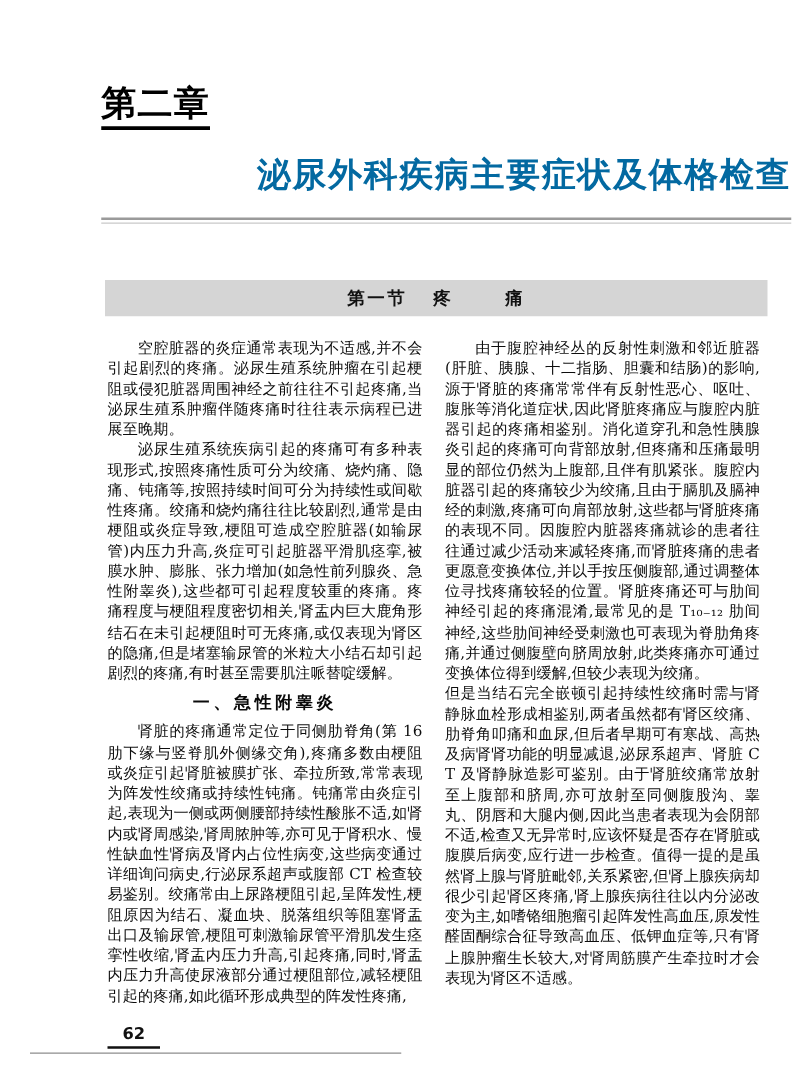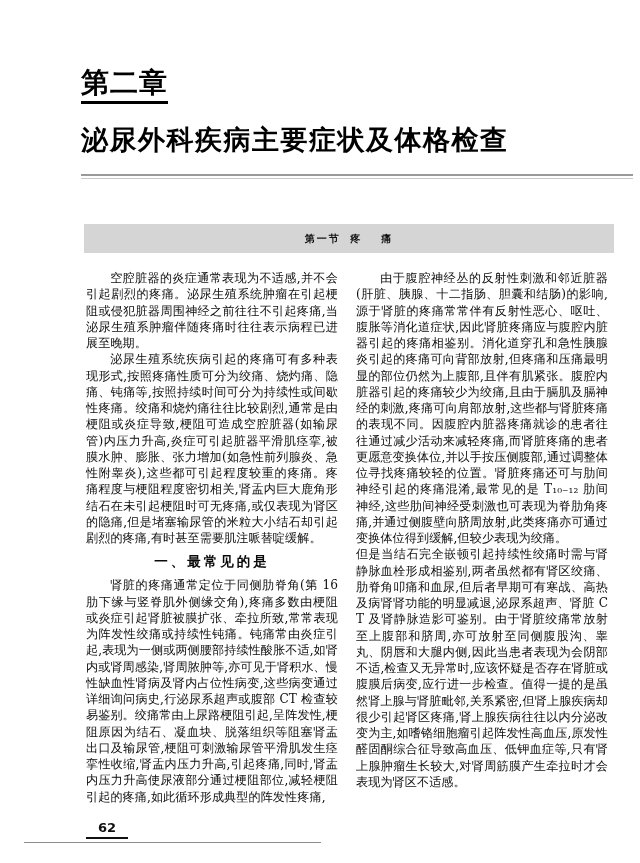--- a/index.html
+++ b/index.html
@@ -36,26 +36,26 @@
     font-weight: 700;
     font-size: 28px;
     line-height: 1.08;
     letter-spacing: 1px;
     color: #000;
     padding-bottom: 3px;
     border-bottom: 3.5px solid #000;
   }
   .chapter-title {
     margin-top: 18px;
-    text-align: left;
+    text-align: right;
     font-family: "DejaVu Serif", "Liberation Serif", serif;
     font-weight: 700;
     font-size: 27px;
     letter-spacing: 1.5px;
-    color: #000000;
+    color: #0369a1;
     white-space: nowrap;
   }
   .title-rule {
     margin-top: 16px;
     width: 100%;
     height: 5px;
     border-top: 2px solid #9a9a9a;
     border-bottom: 1px solid #c9c9c9;
     box-sizing: border-box;
   }
@@ -66,23 +66,23 @@
     left: 60px;
     top: 224px;
     width: 530px;
     height: 29px;
     background: #d5d5d5;
     display: flex;
     align-items: center;
     justify-content: center;
   }
   .section-bar-text {
-    font-family: Liberation Sans, sans-serif;
-    font-weight: 700;
-    font-size: 10px;
+    font-family: Liberation Mono, monospace;
+    font-weight: 700;
+    font-size: 14px;
     letter-spacing: 2px;
     color: #111;
     white-space: pre;
   }
 
   
   .columns {
     position: absolute;
     left: 62px;
     top: 270px;
@@ -169,21 +169,21 @@
 
   <div class="section-bar">
     <span class="section-bar-text">第一节  疼    痛</span>
   </div>
 
   <div class="columns">
 
     <div class="col">
       <p class="body">空腔脏器的炎症通常表现为不适感,并不会引起剧烈的疼痛。泌尿生殖系统肿瘤在引起梗阻或侵犯脏器周围神经之前往往不引起疼痛,当泌尿生殖系肿瘤伴随疼痛时往往表示病程已进展至晚期。</p>
       <p class="body">泌尿生殖系统疾病引起的疼痛可有多种表现形式,按照疼痛性质可分为绞痛、烧灼痛、隐痛、钝痛等,按照持续时间可分为持续性或间歇性疼痛。绞痛和烧灼痛往往比较剧烈,通常是由梗阻或炎症导致,梗阻可造成空腔脏器(如输尿管)内压力升高,炎症可引起脏器平滑肌痉挛,被膜水肿、膨胀、张力增加(如急性前列腺炎、急性附睾炎),这些都可引起程度较重的疼痛。疼痛程度与梗阻程度密切相关,肾盂内巨大鹿角形结石在未引起梗阻时可无疼痛,或仅表现为肾区的隐痛,但是堵塞输尿管的米粒大小结石却引起剧烈的疼痛,有时甚至需要肌注哌替啶缓解。</p>
-      <div class="subhead">一、最常见的是</div>
+      <div class="subhead">一、急性附睾炎</div>
       <p class="body">肾脏的疼痛通常定位于同侧肋脊角(第 16 肋下缘与竖脊肌外侧缘交角),疼痛多数由梗阻或炎症引起肾脏被膜扩张、牵拉所致,常常表现为阵发性绞痛或持续性钝痛。钝痛常由炎症引起,表现为一侧或两侧腰部持续性酸胀不适,如肾内或肾周感染,肾周脓肿等,亦可见于肾积水、慢性缺血性肾病及肾内占位性病变,这些病变通过详细询问病史,行泌尿系超声或腹部 CT 检查较易鉴别。绞痛常由上尿路梗阻引起,呈阵发性,梗阻原因为结石、凝血块、脱落组织等阻塞肾盂出口及输尿管,梗阻可刺激输尿管平滑肌发生痉挛性收缩,肾盂内压力升高,引起疼痛,同时,肾盂内压力升高使尿液部分通过梗阻部位,减轻梗阻引起的疼痛,如此循环形成典型的阵发性疼痛,</p>
     </div>
 
     <div class="col">
       <p class="body">由于腹腔神经丛的反射性刺激和邻近脏器(肝脏、胰腺、十二指肠、胆囊和结肠)的影响,源于肾脏的疼痛常常伴有反射性恶心、呕吐、腹胀等消化道症状,因此肾脏疼痛应与腹腔内脏器引起的疼痛相鉴别。消化道穿孔和急性胰腺炎引起的疼痛可向背部放射,但疼痛和压痛最明显的部位仍然为上腹部,且伴有肌紧张。腹腔内脏器引起的疼痛较少为绞痛,且由于膈肌及膈神经的刺激,疼痛可向肩部放射,这些都与肾脏疼痛的表现不同。因腹腔内脏器疼痛就诊的患者往往通过减少活动来减轻疼痛,而肾脏疼痛的患者更愿意变换体位,并以手按压侧腹部,通过调整体位寻找疼痛较轻的位置。肾脏疼痛还可与肋间神经引起的疼痛混淆,最常见的是 T₁₀₋₁₂ 肋间神经,这些肋间神经受刺激也可表现为脊肋角疼痛,并通过侧腹壁向脐周放射,此类疼痛亦可通过变换体位得到缓解,但较少表现为绞痛。</p>
       <p class="body cont">但是当结石完全嵌顿引起持续性绞痛时需与肾静脉血栓形成相鉴别,两者虽然都有肾区绞痛、肋脊角叩痛和血尿,但后者早期可有寒战、高热及病肾肾功能的明显减退,泌尿系超声、肾脏 CT 及肾静脉造影可鉴别。由于肾脏绞痛常放射至上腹部和脐周,亦可放射至同侧腹股沟、睾丸、阴唇和大腿内侧,因此当患者表现为会阴部不适,检查又无异常时,应该怀疑是否存在肾脏或腹膜后病变,应行进一步检查。值得一提的是虽然肾上腺与肾脏毗邻,关系紧密,但肾上腺疾病却很少引起肾区疼痛,肾上腺疾病往往以内分泌改变为主,如嗜铬细胞瘤引起阵发性高血压,原发性醛固酮综合征导致高血压、低钾血症等,只有肾上腺肿瘤生长较大,对肾周筋膜产生牵拉时才会表现为肾区不适感。</p>
     </div>
 
   </div>
 

